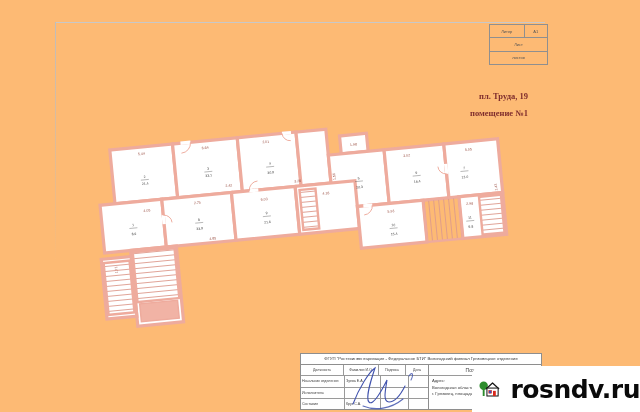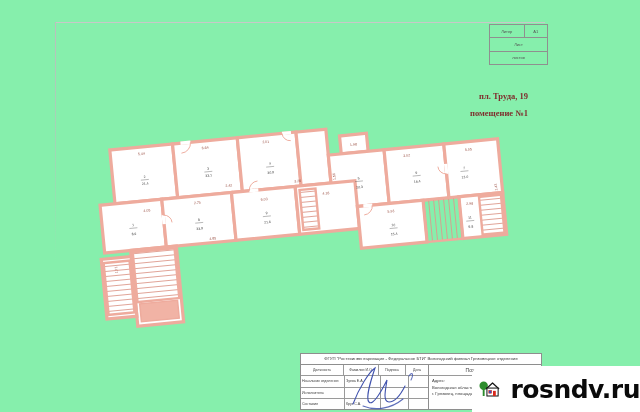--- a/index.html
+++ b/index.html
@@ -1,16 +1,16 @@
 <!DOCTYPE html>
 <html><head>
 <meta charset="utf-8">
 <style>
   html,body{margin:0;padding:0;background:#fff;}
-  .page{position:relative;width:640px;height:412px;background:#86efac;overflow:hidden;
+  .page{position:relative;width:640px;height:412px;background:#fdba74;overflow:hidden;
         font-family:"Liberation Sans",sans-serif;}
   
   .frame-top{position:absolute;left:55px;top:22px;width:490px;height:1px;background:#c8c8c8;}
   .frame-left{position:absolute;left:55px;top:22px;width:1px;height:240px;
               background:linear-gradient(#bdbdbd,rgba(200,200,200,0));}
   
   .plan{position:absolute;left:0;top:0;}
   .plan rect.room{fill:#ffffff;stroke:#eeab9d;stroke-width:3.2;}
   .plan rect.stair{stroke:#eeab9d;stroke-width:2.4;}
   .plan .dim{fill:#9c5347;font-size:3.6px;text-anchor:middle;font-family:"Liberation Sans",sans-serif;}

